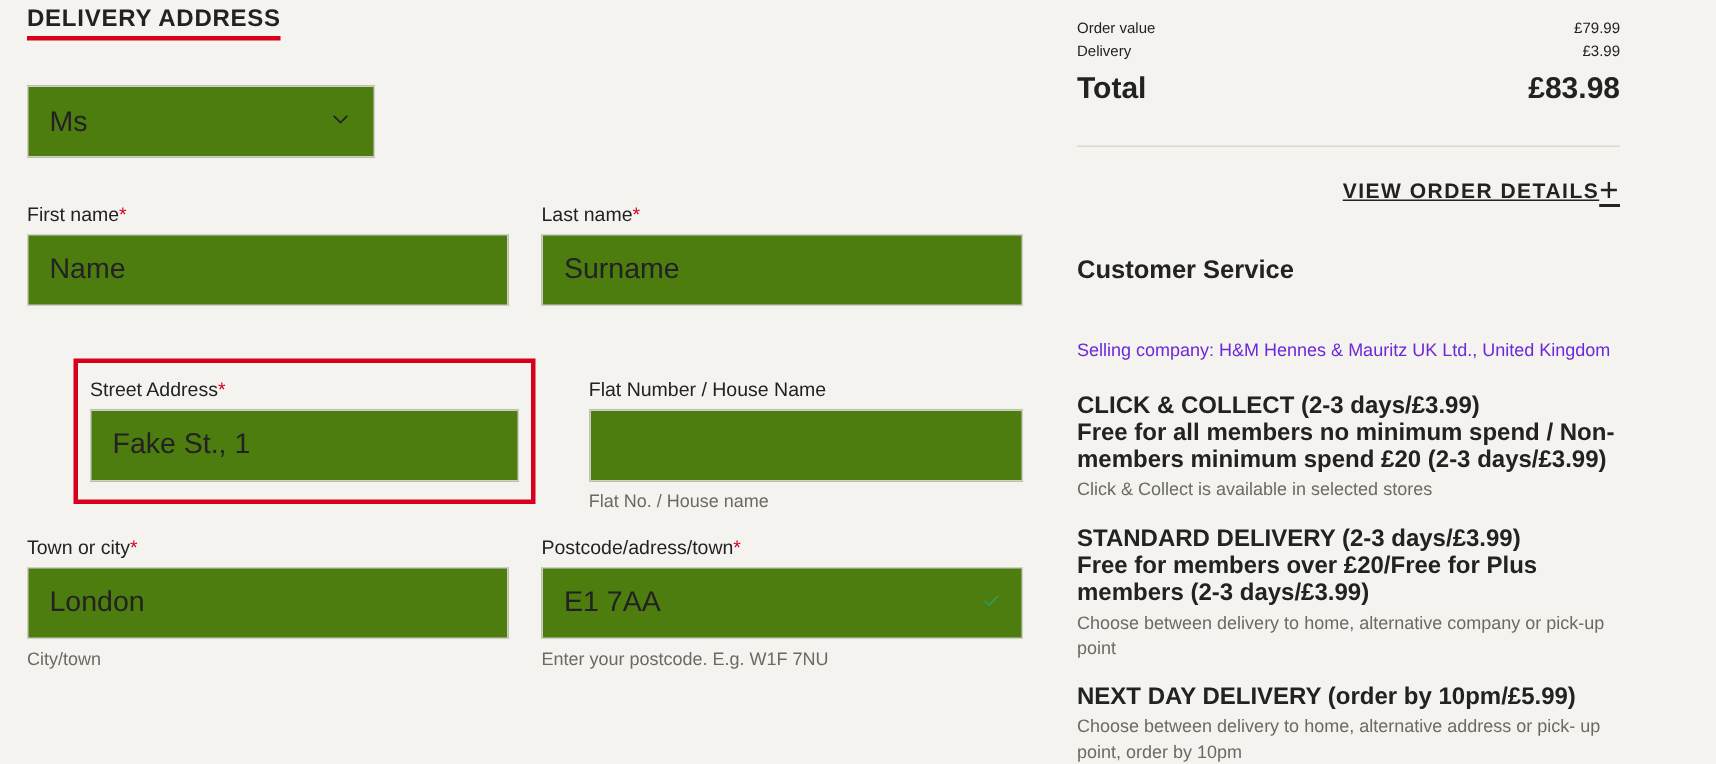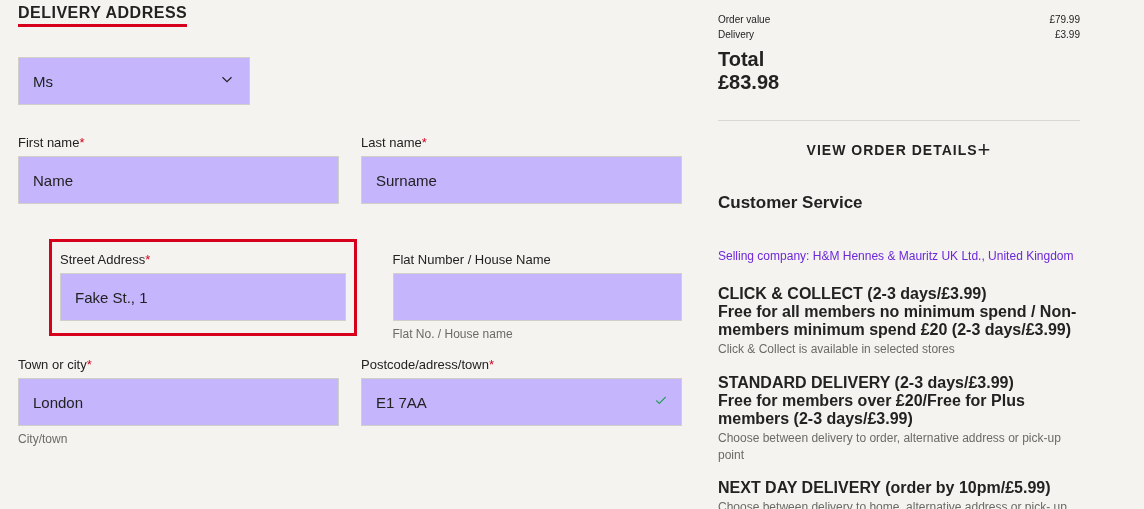--- a/index.html
+++ b/index.html
@@ -39,23 +39,23 @@
   .select-wrap, .input-wrap {
     position: relative;
   }
   .select-wrap {
     width: 232px;
   }
   .select-wrap select, .input-wrap input {
     width: 100%;
     height: 48px;
     border: 1px solid #d0d0c8;
-    background: #c4b5fd;
+    background: #4d7c0f;
     padding: 0 14px;
-    font-size: 15px;
+    font-size: 19px;
     color: #222;
     appearance: none;
     outline: none;
     font-family: inherit;
   }
   .chev {
     position: absolute;
     right: 14px;
     top: 50%;
     transform: translateY(-50%);
@@ -64,23 +64,23 @@
   .row2 { display: flex; gap: 22px; }
   .col { flex: 1; }
   .group { margin-top: 30px; }
   .hint { font-size: 12px; color: #6b6b66; margin-top: 6px; }
   .highlighted {
     outline: 3px solid #d6001c;
     outline-offset: 6px;
     padding: 4px 2px 6px 2px;
   }
   .summary-row { display: flex; justify-content: space-between; font-size: 10px; margin-bottom: 4px; }
-  .summary-total { display: flex; justify-content: space-between; font-size: 20px; font-weight: 700; margin-top: 8px; flex-direction: column; }
+  .summary-total { display: flex; justify-content: space-between; font-size: 20px; font-weight: 700; margin-top: 8px; }
   .divider { border-top: 1px solid #d9d8d2; margin: 26px 0 16px 0; }
-  .view-details { display: flex; justify-content: center; align-items: center; font-size: 14px; font-weight: 700; letter-spacing: 1px; cursor: pointer; }
+  .view-details { display: flex; justify-content: flex-end; align-items: center; font-size: 14px; font-weight: 700; letter-spacing: 1px; cursor: pointer; text-decoration: underline; }
   .plus { font-size: 22px; font-weight: 300; }
   .cs-head { font-size: 17px; font-weight: 700; margin-top: 30px; margin-bottom: 10px; }
   .cs-text { font-size: 14px; color: #222; }
   .cs-link { text-decoration: underline; }
   .selling { font-size: 12px; color: #6d28d9; margin-top: 36px; margin-bottom: 22px; }
   .shipopt { margin-bottom: 16px; }
   .shipopt .t { font-size: 16px; font-weight: 700; color: #222; }
   .shipopt .d { font-size: 12px; color: #6b6b66; margin-top: 2px; line-height: 1.4; }
   .valid-check {
     position: absolute;
@@ -154,20 +154,21 @@
       <div class="col">
         <label class="field-label"><span>Postcode/adress/town</span><span class="req">*</span></label>
         <div class="input-wrap">
           <input type="text" value="E1 7AA" style="">
           <span class="valid-check">
             <svg width="14" height="14" viewBox="0 0 24 24" fill="none" stroke="#2b9d5e" stroke-width="2">
                 <polyline points="4 12 9 17 20 6"></polyline>
               </svg>
           </span>
         </div>
+        <div class="hint">Enter your postcode. E.g. W1F 7NU</div>
       </div>
     </div>
   </div>
 
   <div class="right">
     <div class="summary-row">
       <span>Order value</span>
       <span>£79.99</span>
     </div>
     <div class="summary-row">
@@ -191,20 +192,20 @@
     <div class="selling">Selling company: H&amp;M Hennes &amp; Mauritz UK Ltd., United Kingdom</div>
 
     <div class="shipopt">
       <div class="t">CLICK &amp; COLLECT (2-3 days/£3.99)</div>
       <div class="t">Free for all members no minimum spend / Non-members minimum spend £20 (2-3 days/£3.99)</div>
       <div class="d">Click &amp; Collect is available in selected stores</div>
     </div>
     <div class="shipopt">
       <div class="t">STANDARD DELIVERY (2-3 days/£3.99)</div>
       <div class="t">Free for members over £20/Free for Plus members (2-3 days/£3.99)</div>
-      <div class="d">Choose between delivery to order, alternative address or pick-up point</div>
+      <div class="d">Choose between delivery to home, alternative company or pick-up point</div>
     </div>
     <div class="shipopt">
       <div class="t">NEXT DAY DELIVERY (order by 10pm/£5.99)</div>
       <div class="d">Choose between delivery to home, alternative address or pick- up point, order by 10pm</div>
     </div>
   </div>
 </div>
 
 </body></html>

